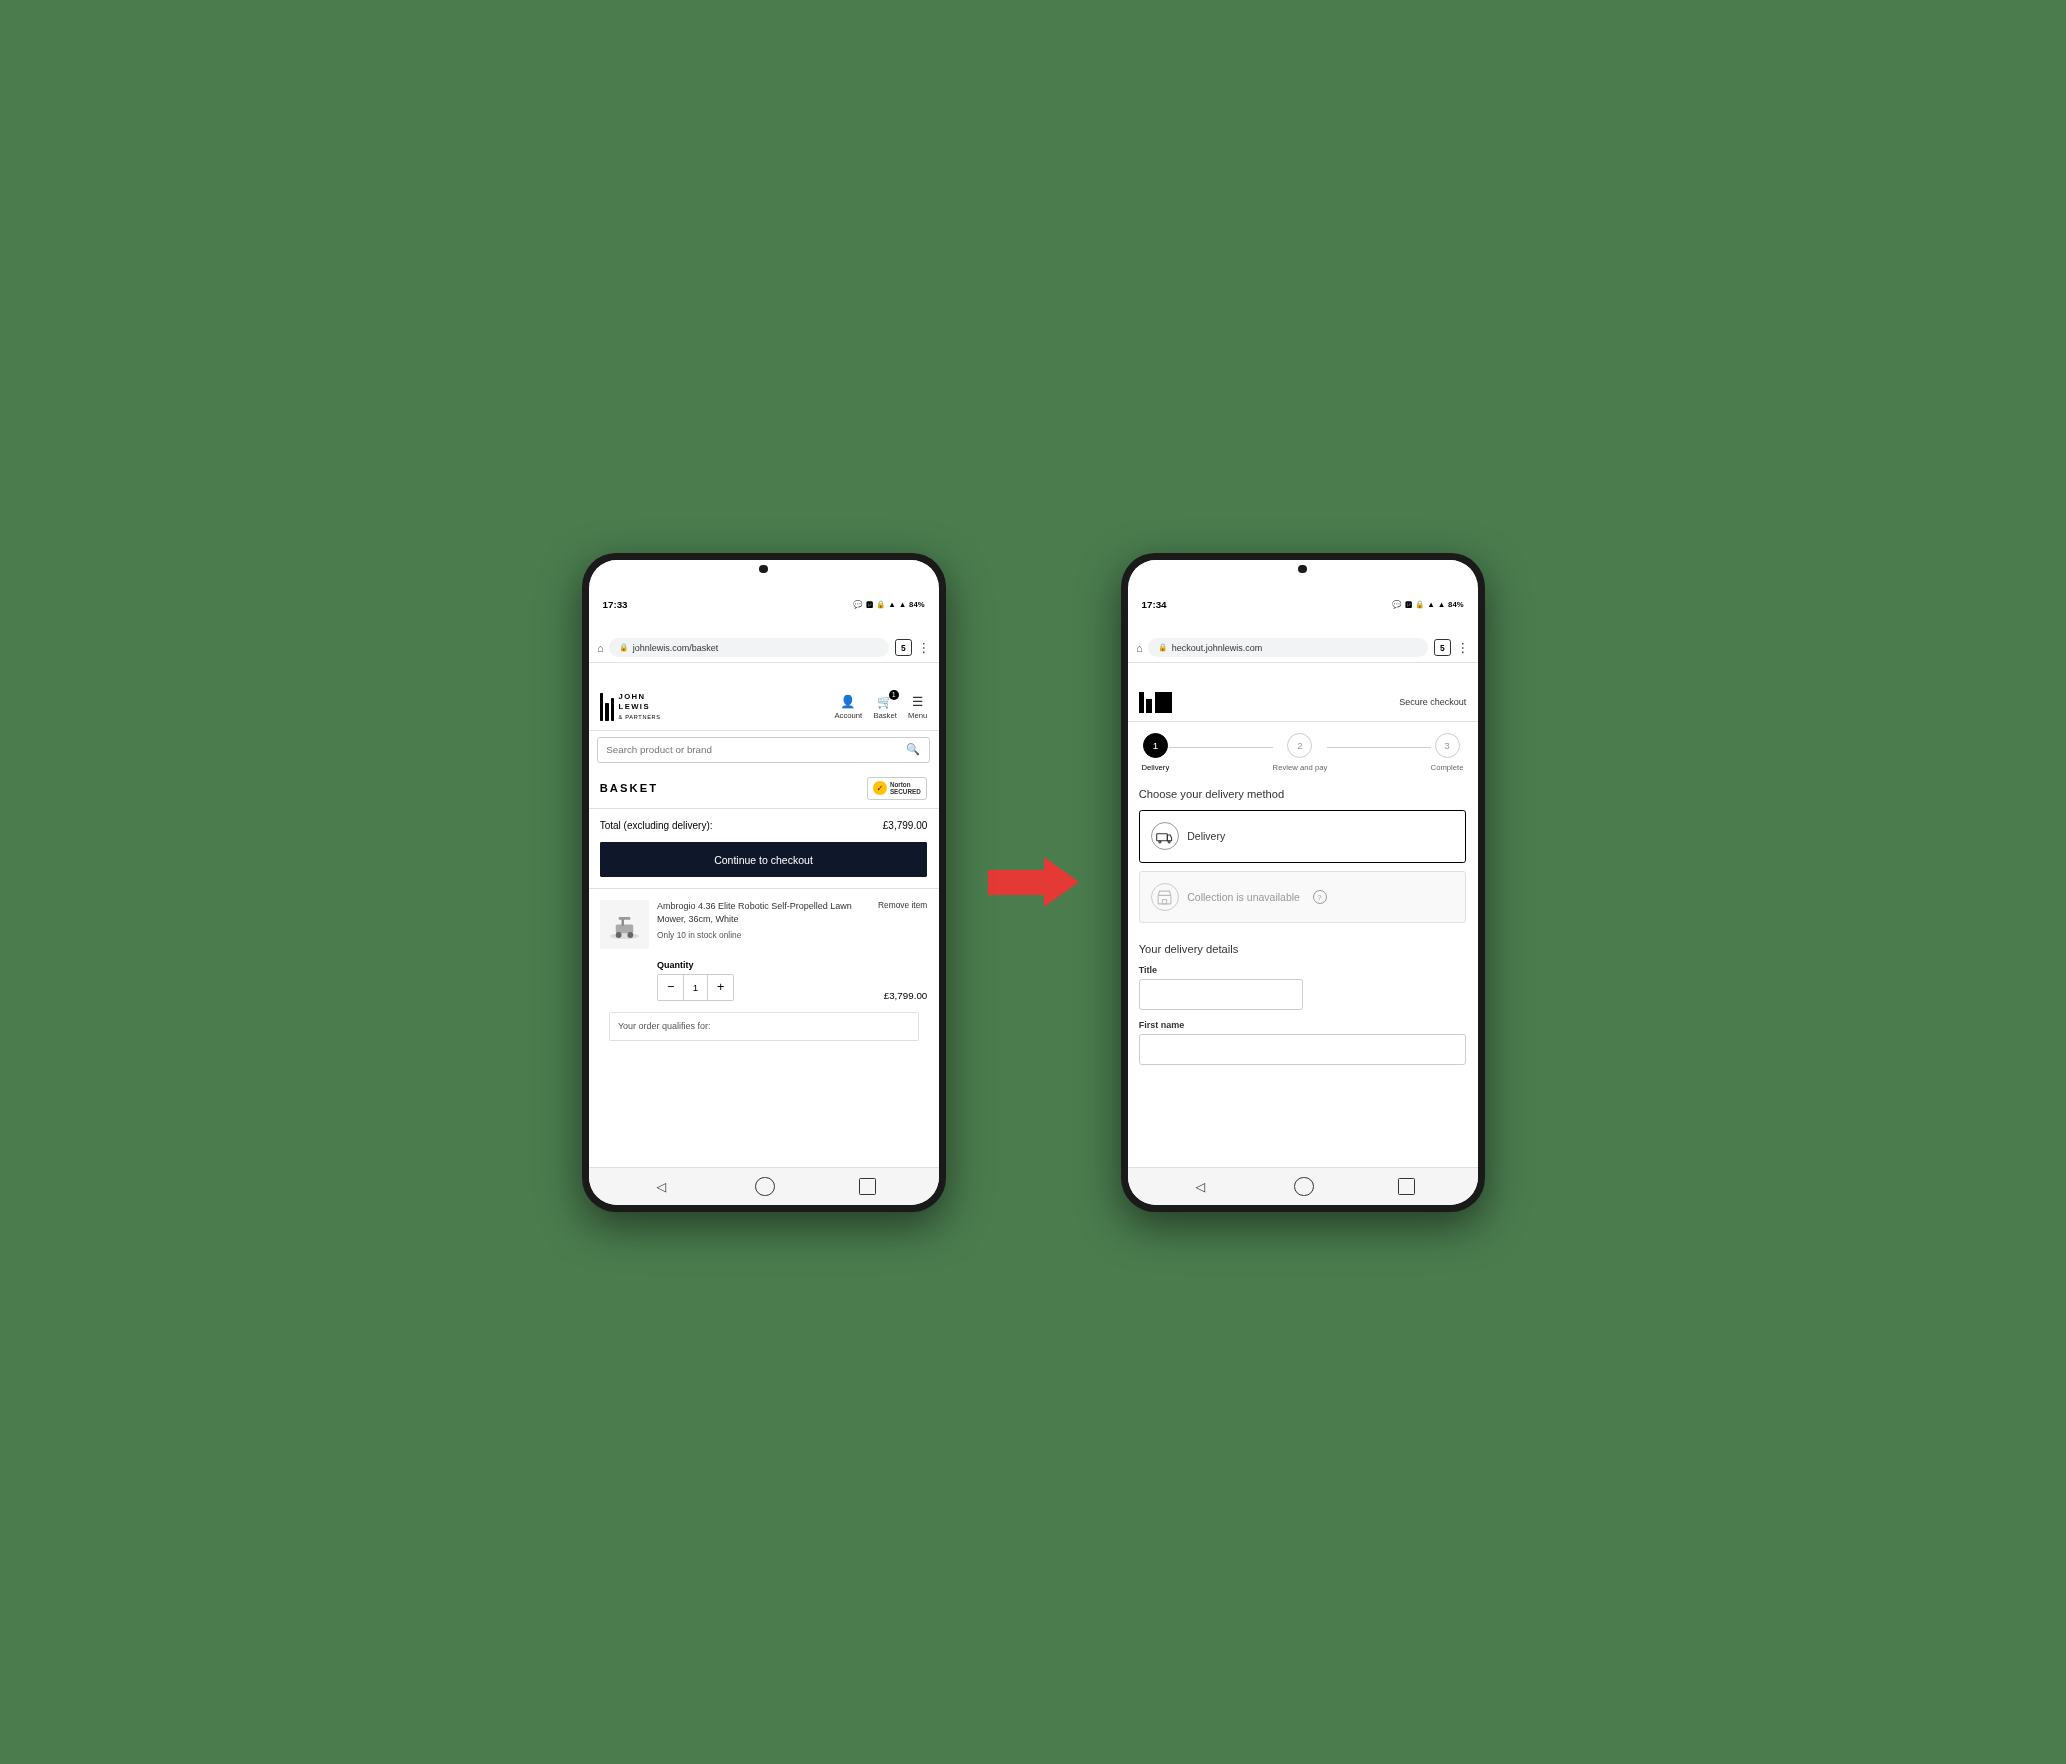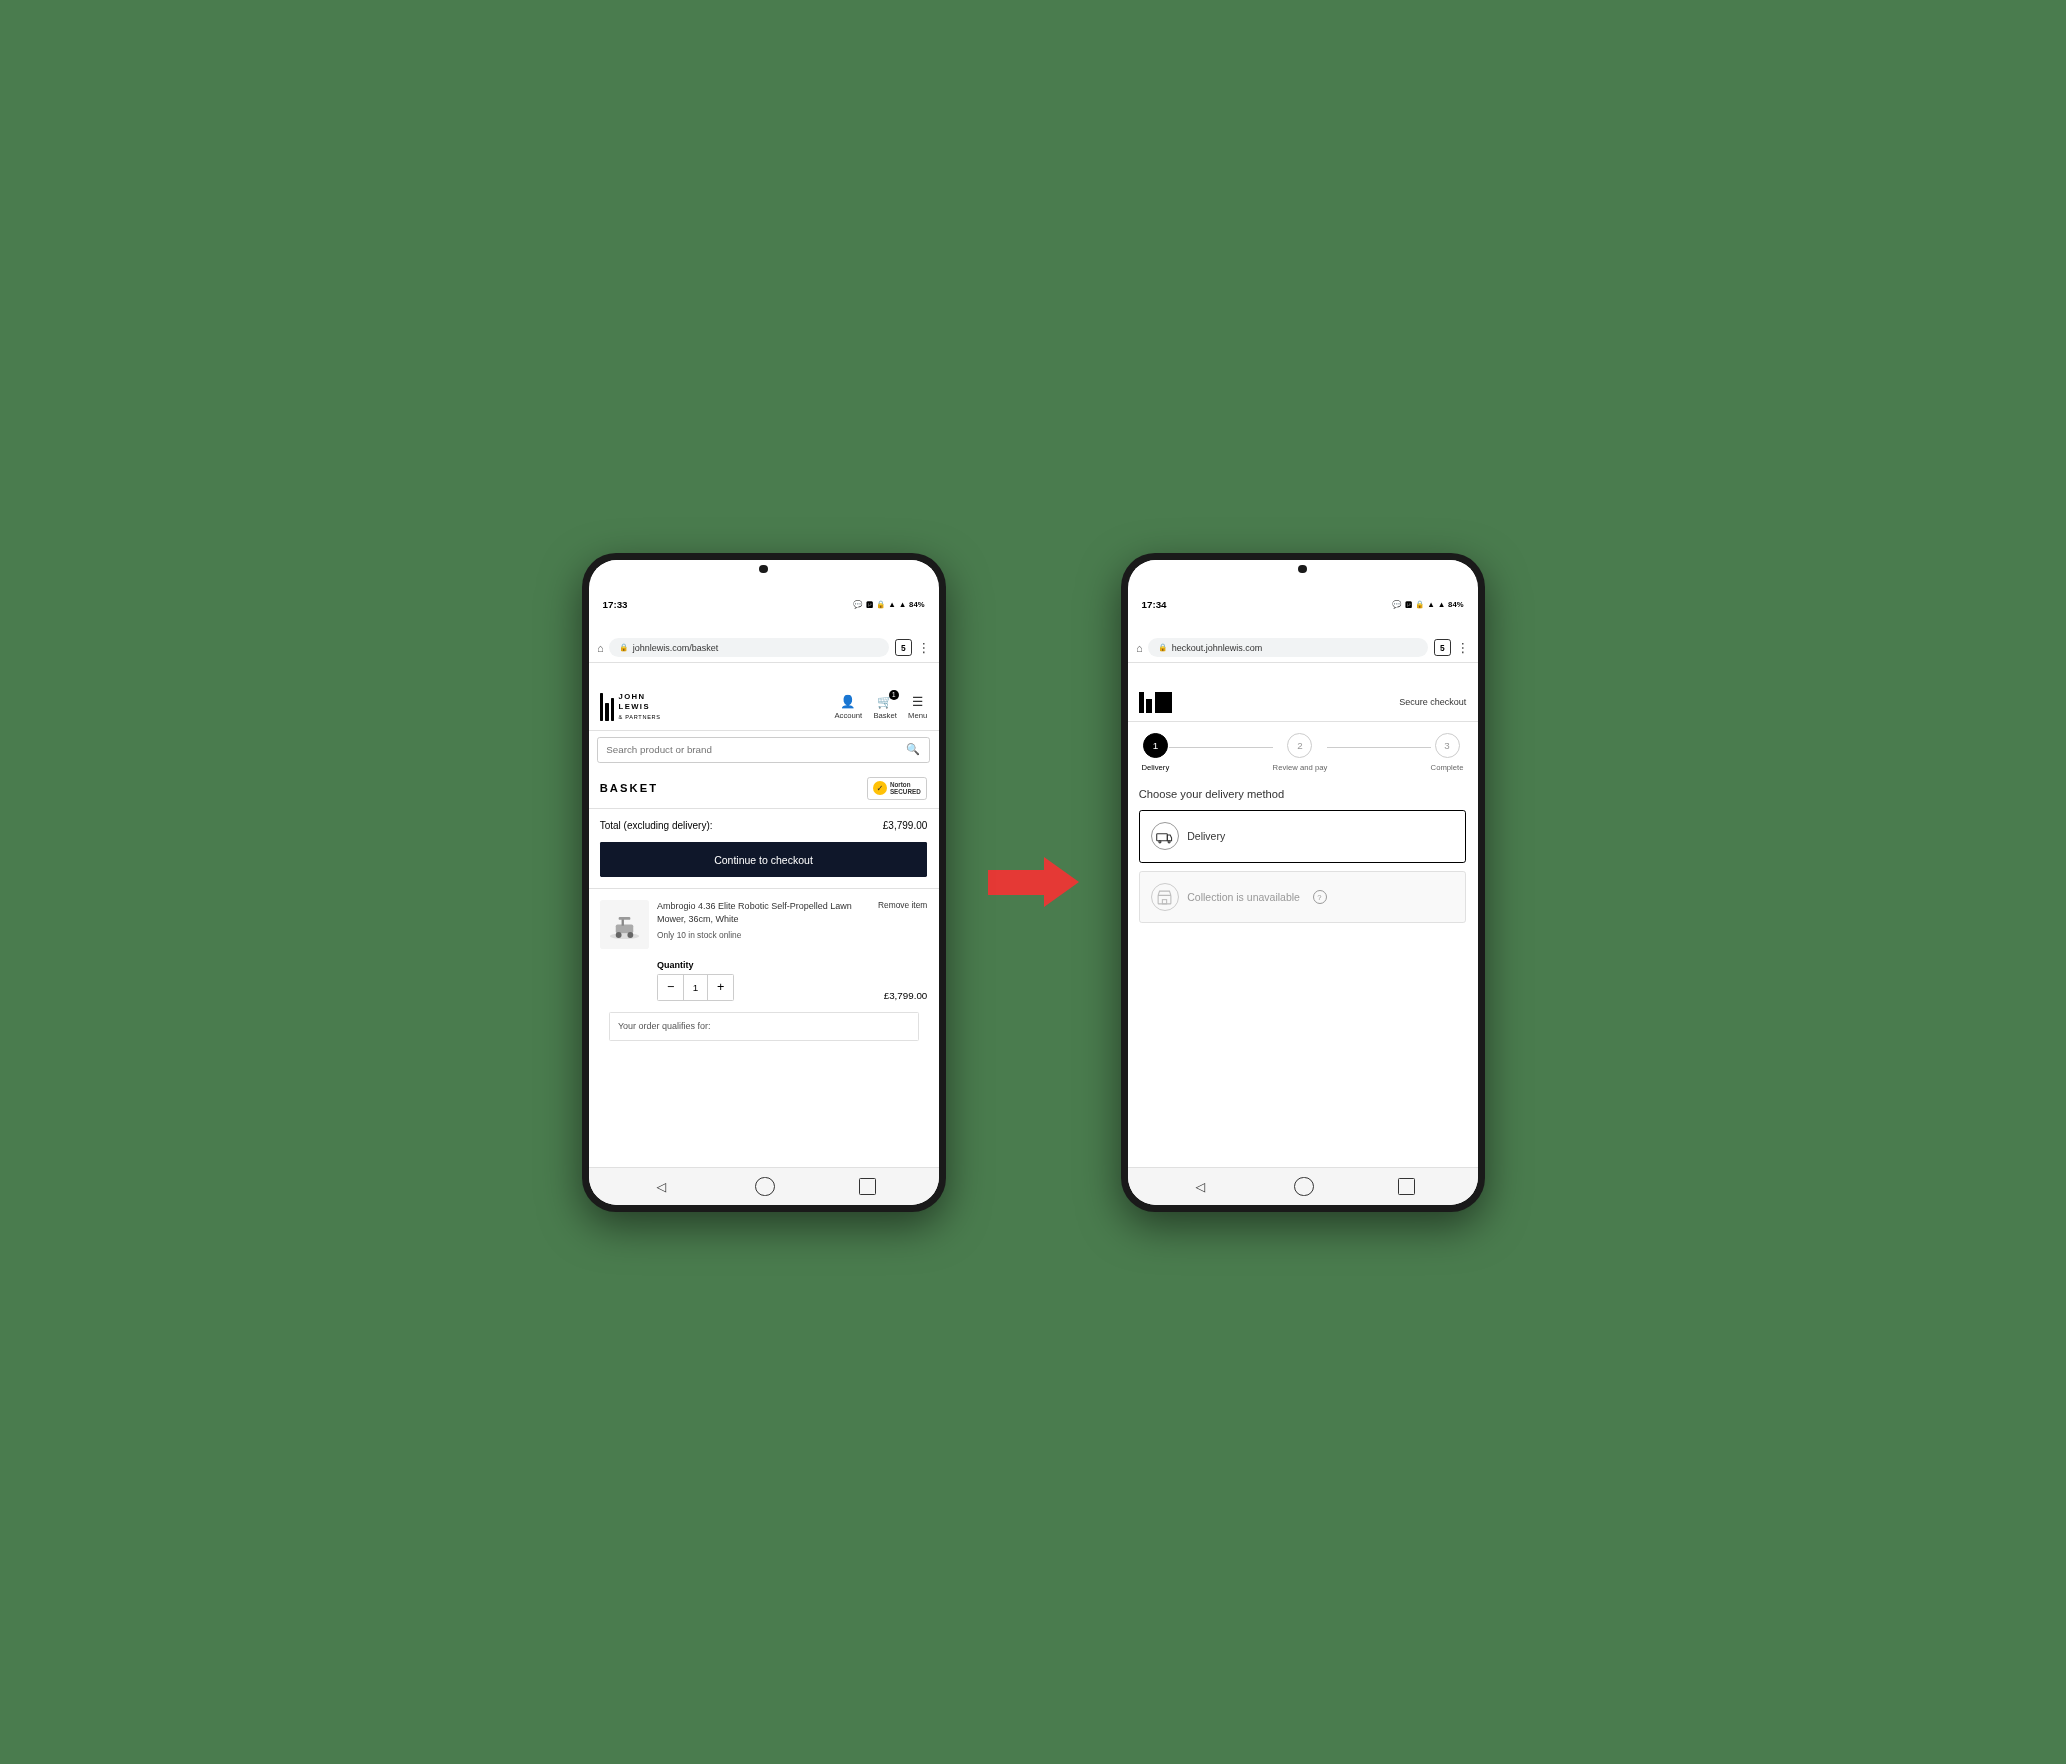--- a/index.html
+++ b/index.html
@@ -845,20 +845,34 @@
                 <rect x="3" y="9" width="18" height="12" rx="1"></rect>
                 <path d="M3 9L5 3h14l2 6"></path>
                 <rect x="9" y="15" width="6" height="6"></rect>
               </svg>
             </div>
             <span class="delivery-option-label">Collection is unavailable</span>
             <div class="unavailable-badge">?</div>
           </div>
         </div>
 
+        <div class="delivery-details-section">
+          <div class="delivery-details-title">Your delivery details</div>
+
+          <div class="form-field">
+            <div class="form-label">Title</div>
+            <input class="form-input half" type="text" style="">
+          </div>
+
+          <div class="form-field">
+            <div class="form-label">First name</div>
+            <input class="form-input" type="text" style="">
+          </div>
+
+        </div>
 
       </div>
 
       <div class="phone-bottom-nav">
         <div class="nav-btn">◁</div>
         <div class="nav-btn circle"></div>
         <div class="nav-btn square"></div>
       </div>
 
     </div>

